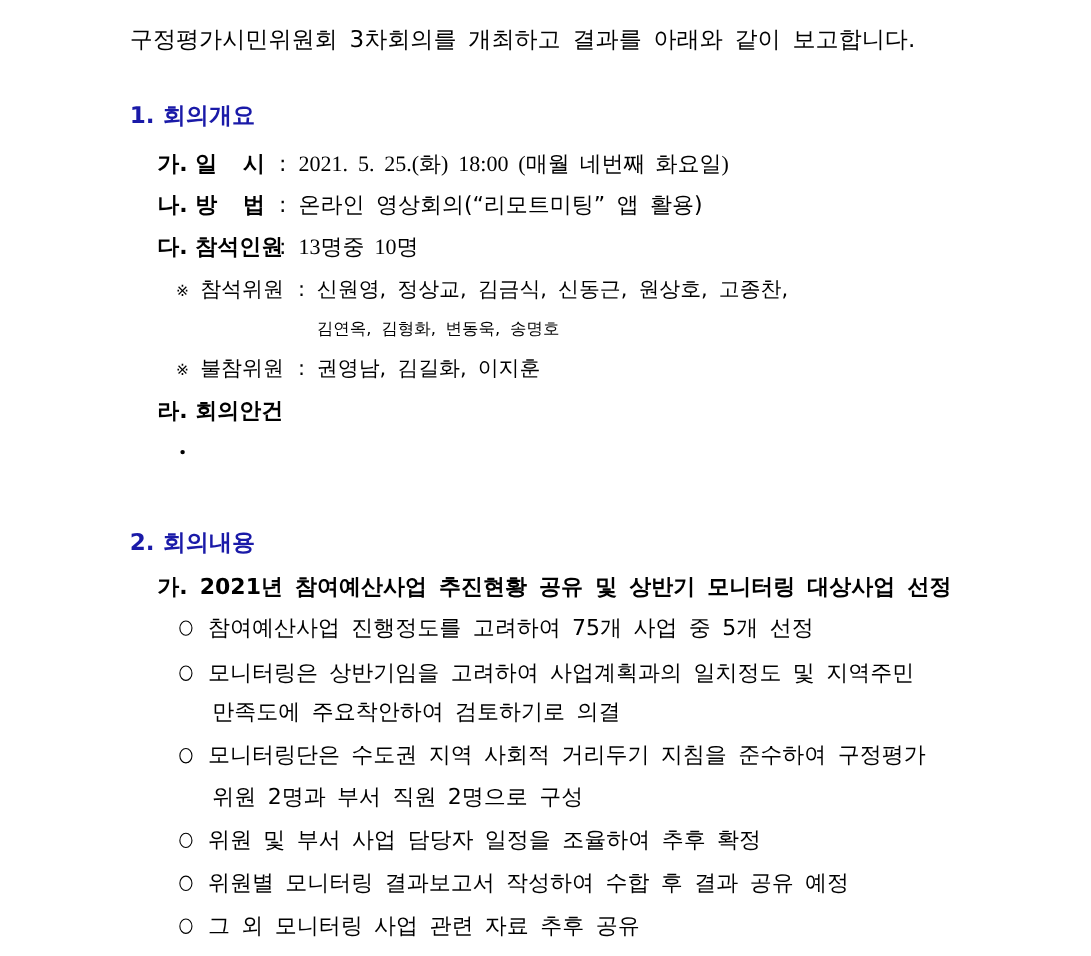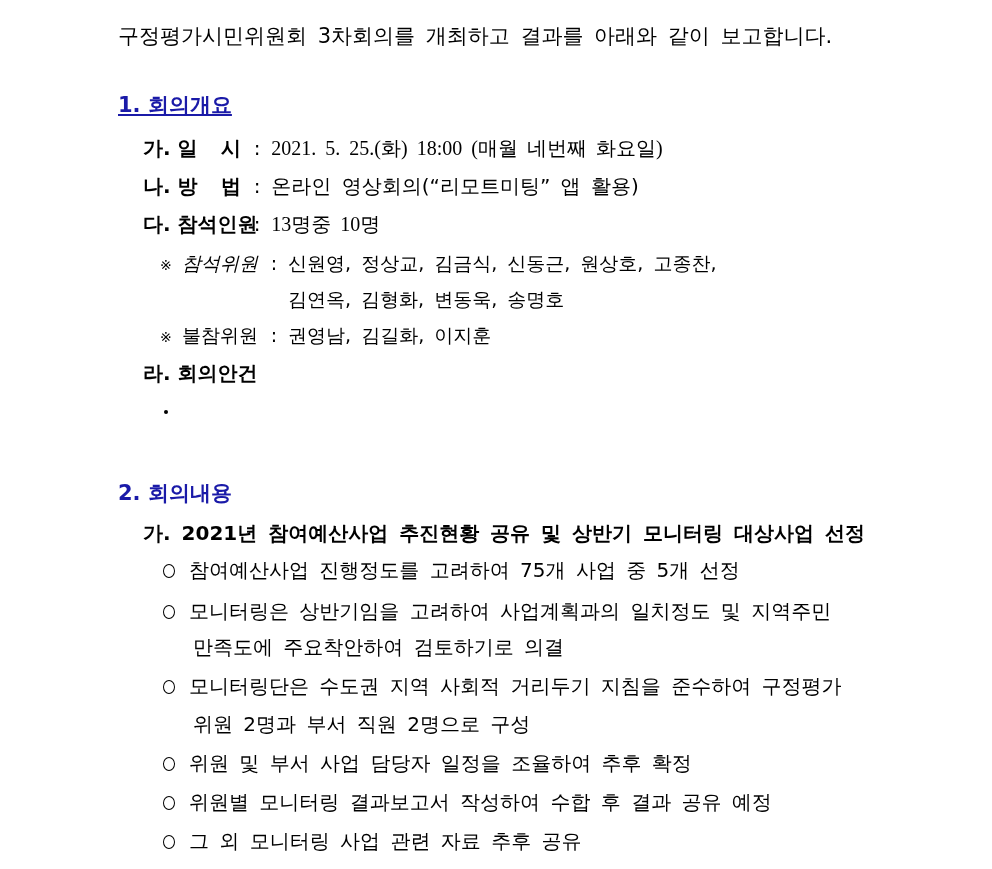--- a/index.html
+++ b/index.html
@@ -51,42 +51,42 @@
       border-radius: 50%;
       vertical-align: 5px;
       margin-right: 14px;
     }
   </style>
 </head>
 <body>
 
 <div class="line word-gap" style="left:118px; top:24px; font-size:21px;">구정평가시민위원회 3차회의를 개최하고 결과를 아래와 같이 보고합니다.</div>
 
-<div class="line heading" style="left:118px; top:93px;text-decoration:underline;">1. 회의개요</div>
+<div class="line heading" style="left:118px; top:93px;">1. 회의개요</div>
 
 <div class="line" style="left:143px; top:136px;">
   <span class="bold" style="display:inline-block; width:78px;">가. 일</span><span class="bold" style="display:inline-block; width:28px;">시</span><span class="colon">:</span>
   <span class="serif word-gap">2021. 5. 25.(화) 18:00 (매월 네번째 화요일)</span>
 </div>
 
 <div class="line" style="left:143px; top:174px;">
   <span class="bold" style="display:inline-block; width:78px;">나. 방</span><span class="bold" style="display:inline-block; width:28px;">법</span><span class="colon">:</span>
   <span class="word-gap">온라인 영상회의(“리모트미팅” 앱 활용)</span>
 </div>
 
 <div class="line" style="left:143px; top:212px;">
   <span class="bold lbl-wide-1">다. 참석인원</span><span class="colon">:</span>
   <span class="serif word-gap">13명중 10명</span>
 </div>
 
 <div class="line" style="left:160px; top:251px; font-size:19px;">
-  <span style="display:inline-block; width:22px; font-size:14px;">※</span><span style="display:inline-block; width:84px;font-style:italic;">참석위원</span><span class="colon">:</span>
+  <span style="display:inline-block; width:22px; font-size:14px;">※</span><span style="display:inline-block; width:84px;">참석위원</span><span class="colon">:</span>
   <span class="word-gap">신원영, 정상교, 김금식, 신동근, 원상호, 고종찬,</span>
 </div>
-<div class="line word-gap" style="left:288px; top:287px; font-size:19px;">김연옥, 김형화, 변동욱, 송명호</div>
+<div class="line word-gap" style="left:288px; top:287px; font-size:15px;">김연옥, 김형화, 변동욱, 송명호</div>
 
 <div class="line" style="left:160px; top:323px; font-size:19px;">
   <span style="display:inline-block; width:22px; font-size:14px;">※</span><span style="display:inline-block; width:84px;">불참위원</span><span class="colon">:</span>
   <span class="word-gap">권영남, 김길화, 이지훈</span>
 </div>
 
 <div class="line bold" style="left:143px; top:361px;">라. 회의안건</div>
 <div class="line" style="left:164px; top:400px; font-size:19px;">
   <span class="dot"></span>
 </div>

